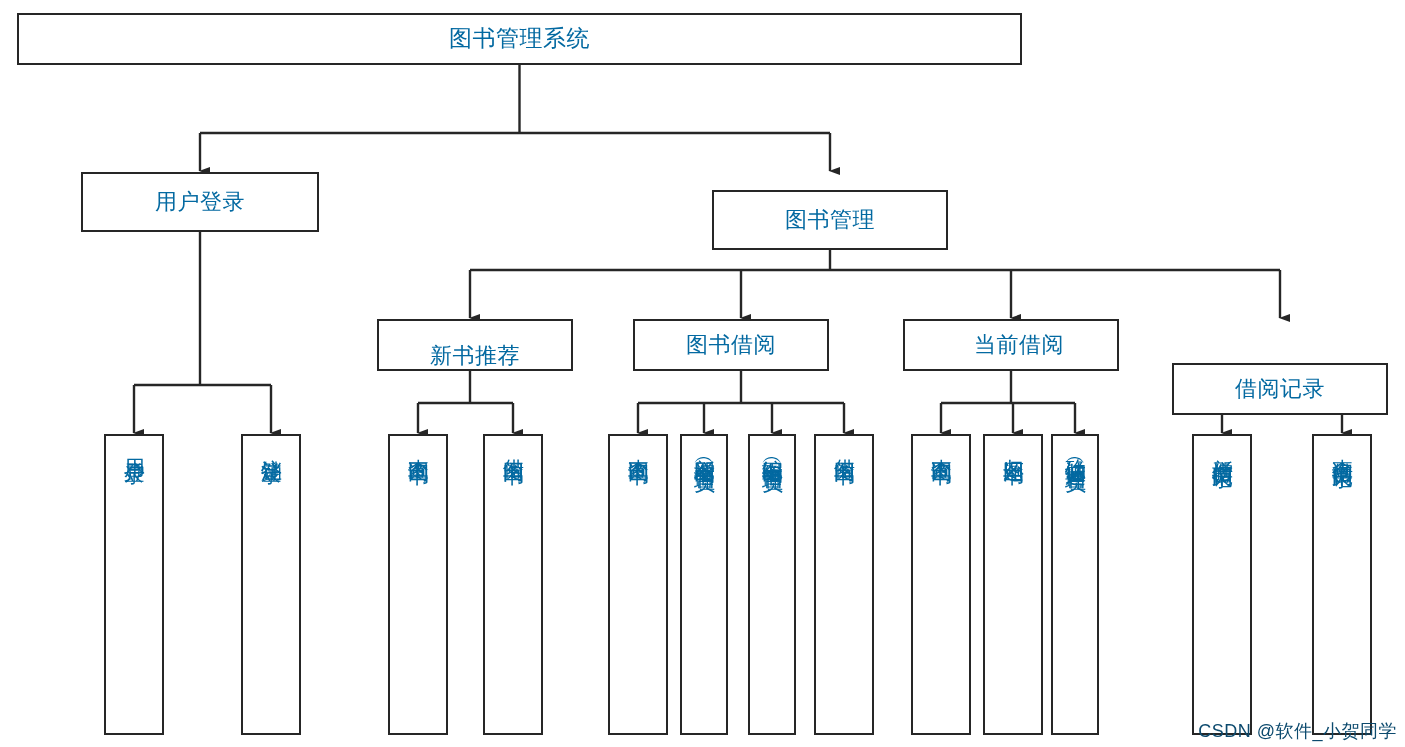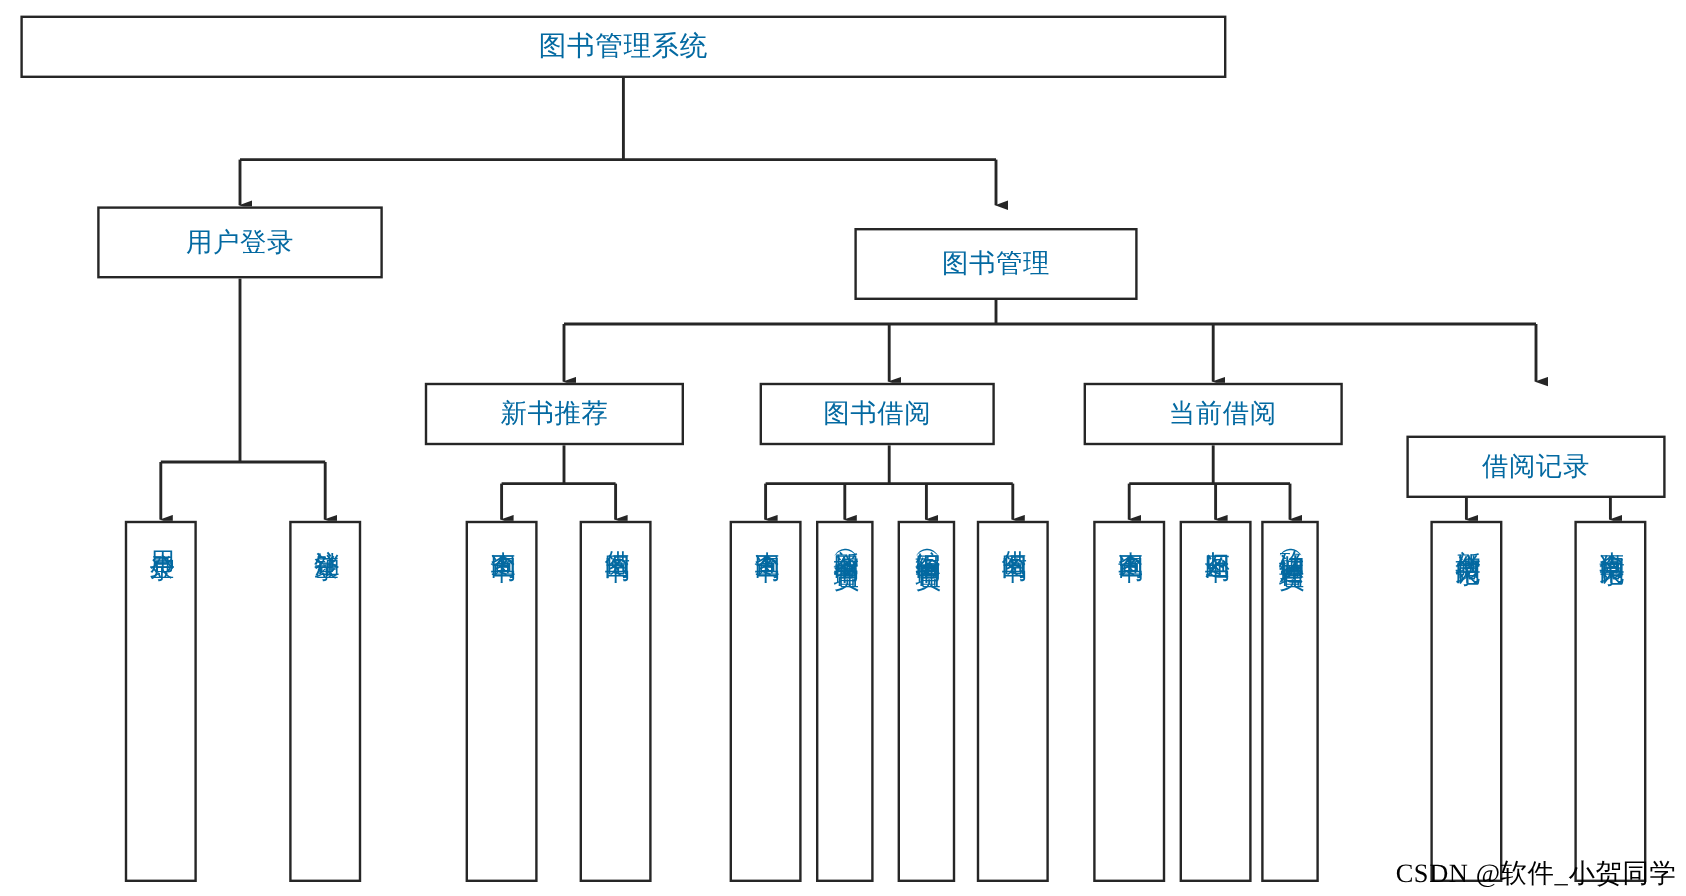--- a/index.html
+++ b/index.html
@@ -56,25 +56,24 @@
     text-orientation: upright;
     font-size: 21px;
     letter-spacing: 2px;
     margin: 0 auto;
   }
   .root .node-label { font-size: 23px; }
   .watermark {
     position: absolute;
     right: 8px;
     bottom: 4px;
-    font-size: 22px;
-    color: #000000;
+    font-size: 18px;
+    color: #0c4a6e;
     letter-spacing: 0.5px;
     white-space: nowrap;
-    font-family: Liberation Serif, serif;
   }
 </style>
 </head>
 <body>
 
 <div id="canvas">
   <svg class="edges" viewBox="0 0 1405 747">
     <defs>
       <marker id="arrowhead" markerWidth="9" markerHeight="11" refX="4.2" refY="10" orient="auto" markerUnits="userSpaceOnUse">
         <path d="M0.3,0 L8.1,0 L4.2,11 Z" fill="#262626"></path>
@@ -120,21 +119,21 @@
   <div id="node-layer">
       <div class="node horiz root" style="left: 17px; top: 13px; width: 1005px; height: 52px;">
         <span class="node-label">图书管理系统</span>
       </div>
       <div class="node horiz" style="left: 81px; top: 172px; width: 238px; height: 60px;">
         <span class="node-label">用户登录</span>
       </div>
       <div class="node horiz" style="left: 712px; top: 172px; width: 236px; height: 60px; margin-top: 18px;">
         <span class="node-label">图书管理</span>
       </div>
-      <div class="node horiz" style="left: 354px; top: 319px; width: 216px; height: 52px;">
+      <div class="node horiz" style="left: 377px; top: 319px; width: 196px; height: 52px; align-items: flex-end;">
         <span class="node-label">新书推荐</span>
       </div>
       <div class="node horiz" style="left: 633px; top: 319px; width: 196px; height: 52px;">
         <span class="node-label">图书借阅</span>
       </div>
       <div class="node horiz" style="left: 903px; top: 319px; width: 216px; height: 52px; padding-left: 16px;">
         <span class="node-label">当前借阅</span>
       </div>
       <div class="node horiz" style="left: 1172px; top: 319px; width: 216px; height: 52px; margin-top: 44px;">
         <span class="node-label">借阅记录</span>

